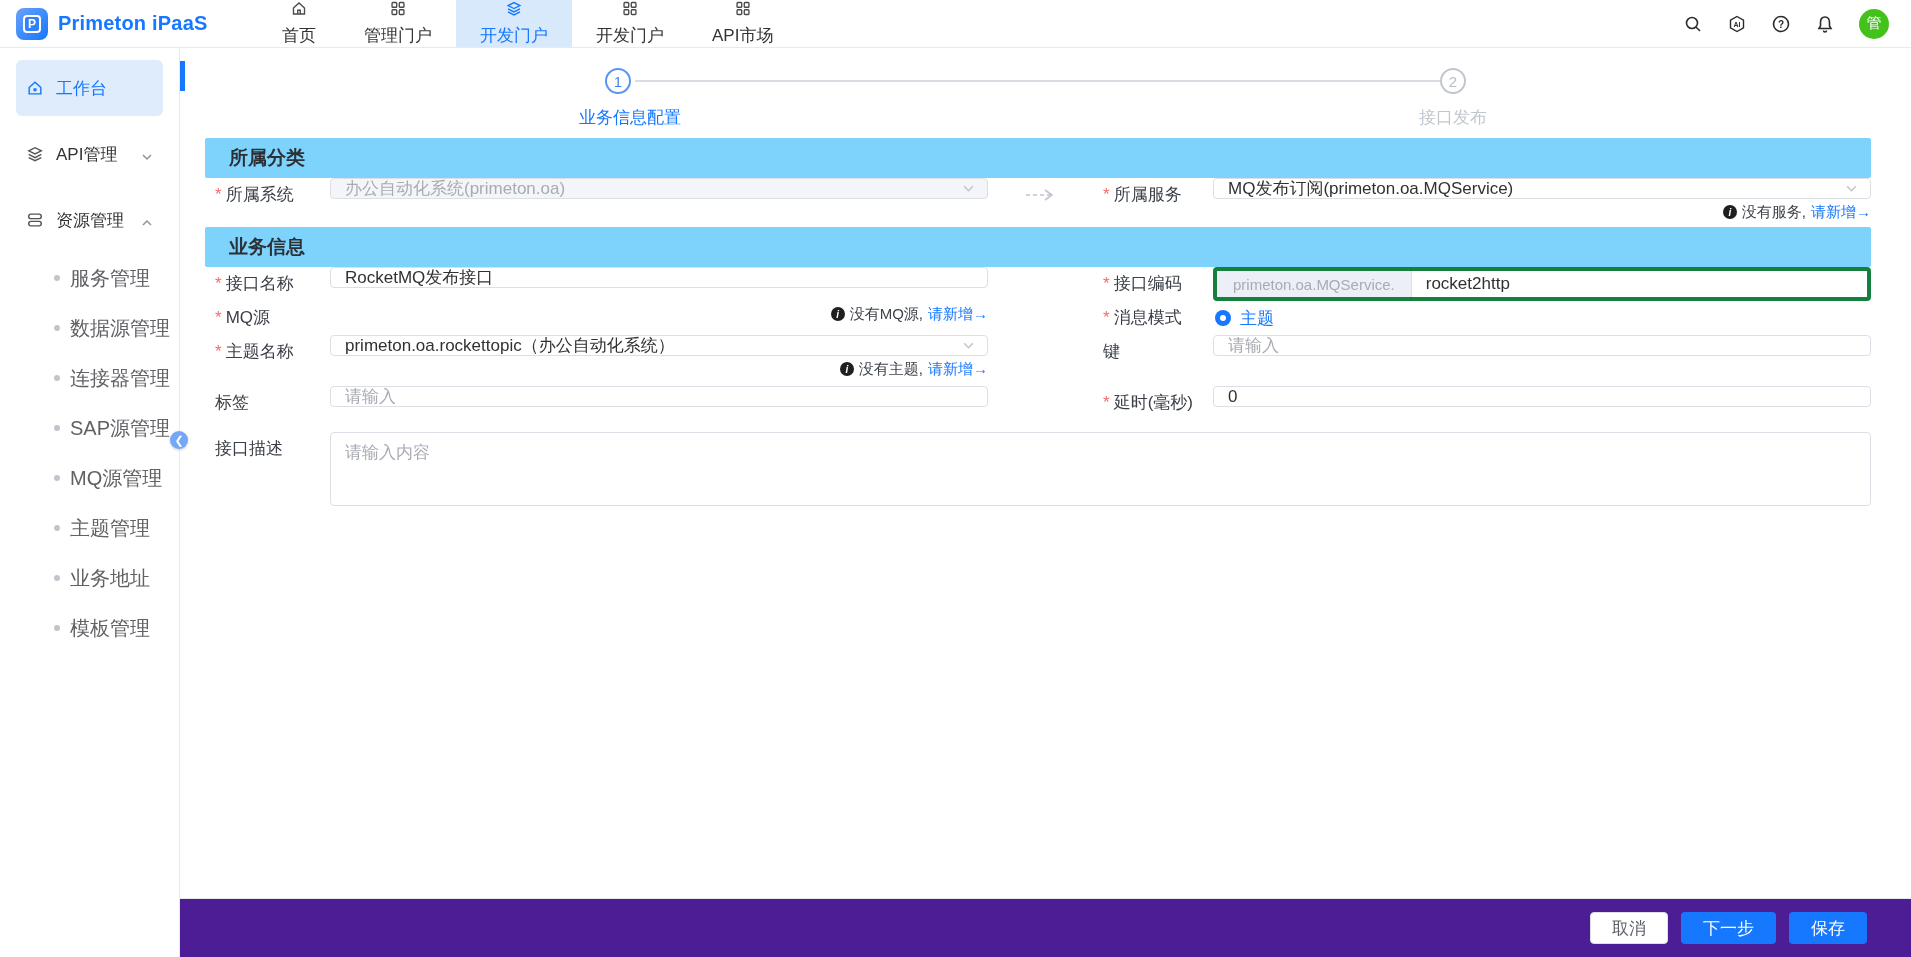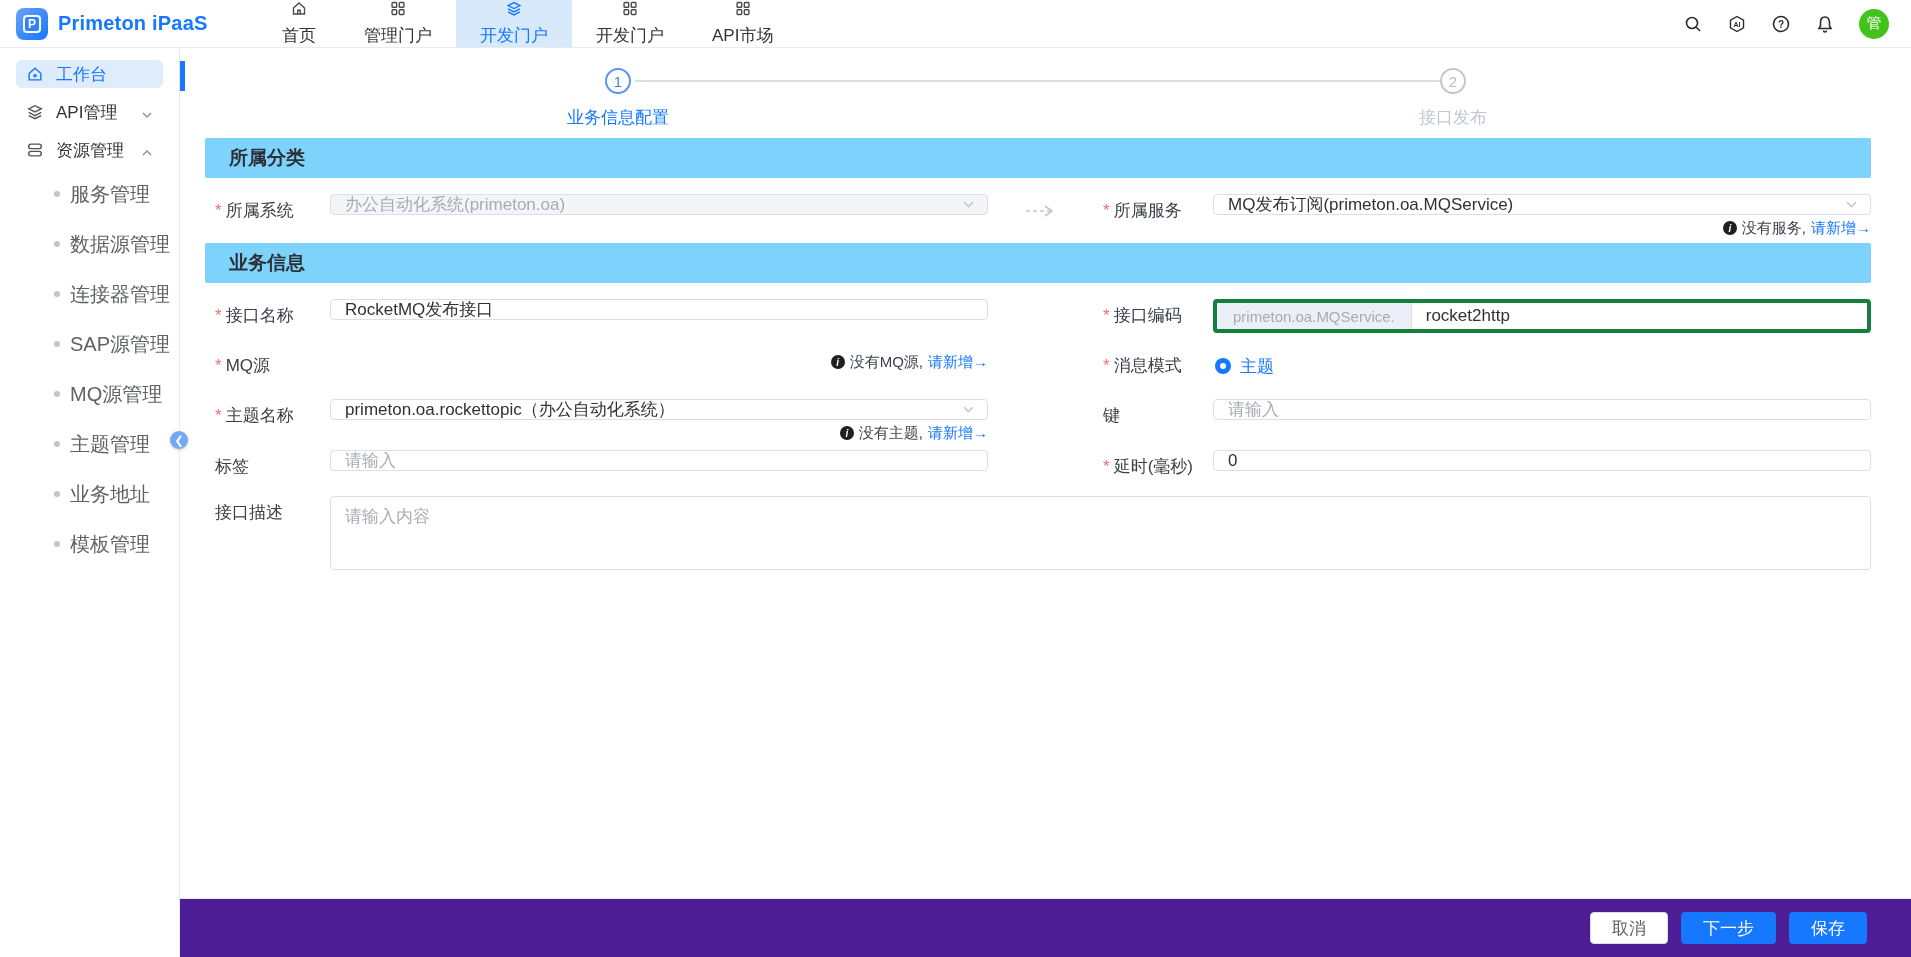--- a/index.html
+++ b/index.html
@@ -19,48 +19,48 @@
   .nav-item.active { background:#d8e9fc; color:#1677ff; }
   .nav-item.active svg { stroke:#1677ff; }
   .nav-right { margin-left:auto; display:flex; align-items:center; gap:24px; padding-right:22px; }
   .nav-icon { width:20px; height:20px; cursor:pointer; display:flex; align-items:center; justify-content:center; }
   .nav-icon svg { width:20px; height:20px; stroke:#2b2b2b; }
   .avatar { width:30px; height:30px; border-radius:50%; background:#42c21a; color:#fff; font-size:15px; display:flex; align-items:center; justify-content:center; cursor:pointer; }
 
   
   .app-body { flex:1; display:flex; min-height:0; }
   .sidebar { width:180px; flex:0 0 180px; border-right:1px solid #e8eaee; background:#fff; padding-top:12px; position:relative; }
-  .side-item { height:28px; margin:0 16px 10px 16px; border-radius:6px; display:flex; align-items:center; gap:12px; padding:0 10px; font-size:17px; color:#303133; cursor:pointer; }
+  .side-item { height:56px; margin:0 16px 10px 16px; border-radius:6px; display:flex; align-items:center; gap:12px; padding:0 10px; font-size:17px; color:#303133; cursor:pointer; }
   .side-item svg { width:18px; height:18px; stroke:#555; flex:0 0 18px; }
   .side-item.active { background:#dfecfb; color:#1677ff; }
   .side-item.active svg { stroke:#1677ff; }
   .side-chevron { margin-left:auto; width:12px; height:12px; }
   .side-chevron svg { width:12px; height:12px; stroke:#909399; }
   .side-sub { height:40px; margin-bottom:10px; display:flex; align-items:center; gap:10px; padding-left:54px; font-size:20px; color:#606266; cursor:pointer; }
   .bullet { width:6px; height:6px; border-radius:50%; background:#c0c4cc; flex:0 0 6px; }
   .collapse-handle { position:absolute; right:-9px; top:383px; width:18px; height:18px; border-radius:50%; background:#74a8f6; color:#fff; font-size:11px; display:flex; align-items:center; justify-content:center; cursor:pointer; box-shadow:0 1px 3px rgba(0,0,0,.2); z-index:5; }
 
   .main { flex:1; display:flex; flex-direction:column; position:relative; min-width:0; background:#fff; }
   .accent-bar { position:absolute; left:0; top:13px; width:5px; height:30px; background:#1677ff; z-index:3; }
   .content { flex:1; overflow:hidden; }
 
   
   .stepper { position:relative; height:74px; margin-top:12px; }
   .step-circle { position:absolute; top:8px; width:26px; height:26px; border-radius:50%; border:2px solid; display:flex; align-items:center; justify-content:center; font-size:15px; background:#fff; z-index:2; }
   .step-circle.s1 { left:425px; border-color:#5b93f5; color:#4285f0; }
   .step-circle.s2 { left:1260px; border-color:#c2c6cf; color:#b8bcc6; }
   .step-line { position:absolute; top:20px; left:455px; width:805px; height:2px; background:#d9dce3; }
   .step-label { position:absolute; top:46px; font-size:17px; transform:translateX(-50%); white-space:nowrap; }
-  .step-label.s1 { left:438px; color:#1677ff; }
+  .step-label.s1 { left:450px; color:#1677ff; }
   .step-label.s2 { left:1273px; color:#c2c6cf; }
 
   
   .form-area { margin:4px 40px 0 25px; }
   .section-header { height:40px; background:#7dd3fc; display:flex; align-items:center; padding-left:24px; font-size:19px; font-weight:bold; color:#2b2f36; border-radius:2px;font-family:Liberation Serif, serif; }
-  .frow { display:grid; grid-template-columns:125px 658px 1fr 120px 658px; align-items:start; margin-top:16px; }
+  .frow { display:grid; grid-template-columns:125px 658px 1fr 120px 658px; align-items:start; margin-top:0; }
   .flabel { padding-left:10px; font-size:17px; color:#3a3f47; line-height:34px; white-space:nowrap; }
   .flabel.required::before { content:"*"; color:#f56c6c; margin-right:4px; }
   .fcell { min-width:0; }
   .ctl { position:relative; display:flex; align-items:center; height:21px; border:1px solid #dcdfe6; border-radius:4px; background:#fff; }
   .ctl input, .ctl .sel-text { flex:1; border:none; outline:none; background:transparent; font-size:17px; color:#303133; padding:0 14px; height:32px; line-height:32px; font-family:inherit; white-space:nowrap; overflow:hidden; }
   .ctl input::placeholder { color:#a8abb2; }
   .ctl.disabled { background:#f3f5f9; }
   .ctl.disabled .sel-text { color:#a8abb2; }
   .sel-arrow { flex:0 0 auto; padding-right:12px; display:flex; align-items:center; }
   .sel-arrow svg { width:13px; height:13px; stroke:#c0c4cc; }

